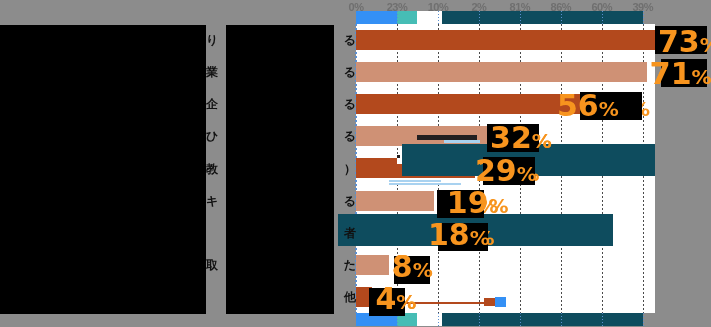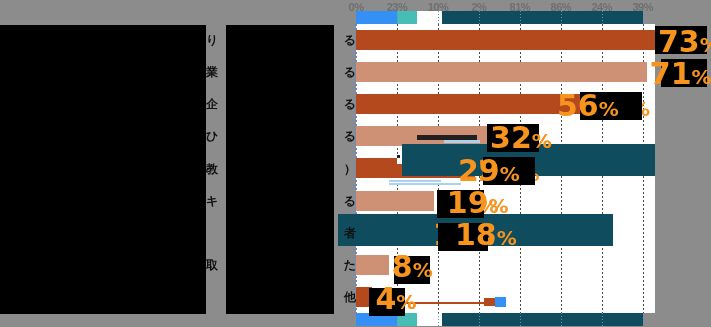--- a/index.html
+++ b/index.html
@@ -74,21 +74,21 @@
 
 <div id="stage">
 
   <div class="axis-labels" id="axis-labels">
       <div class="axis-tick" style="left: 356px;">0%</div>
       <div class="axis-tick" style="left: 396.959px;">23%</div>
       <div class="axis-tick" style="left: 437.918px;">10%</div>
       <div class="axis-tick" style="left: 478.877px;">2%</div>
       <div class="axis-tick" style="left: 519.836px;">81%</div>
       <div class="axis-tick" style="left: 560.795px;">86%</div>
-      <div class="axis-tick" style="left: 601.753px;">24%</div>
+      <div class="axis-tick" style="left: 601.753px;">60%</div>
       <div class="axis-tick" style="left: 642.712px;">39%</div>
     </div>
 
   <div class="strip" id="strip-top" style="left:356px;top:11px;width:299px;">
       <div class="seg" style="left: 0px; width: 40.9589px; background: rgb(52, 144, 245);"></div>
       <div class="seg" style="left: 40.9589px; width: 20.4795px; background: rgb(70, 189, 181);"></div>
       <div class="seg" style="left: 61.4384px; width: 24.5753px; background: rgb(255, 255, 255);"></div>
       <div class="seg" style="left: 86.0137px; width: 200.699px; background: rgb(14, 76, 94);"></div>
       <div class="seg-div" style="left: 40.9589px;"></div>
       <div class="seg-div" style="left: 81.9178px;"></div>
@@ -212,20 +212,20 @@
   <div class="redact" style="left:437px;top:190px;width:47px;height:28px;"></div>
   <div class="redact" style="left:438px;top:223px;width:50px;height:28px;"></div>
   <div class="redact" style="left:394px;top:256px;width:36px;height:28px;"></div>
   <div class="redact" style="left:369px;top:288px;width:36px;height:28px;"></div>
 
   <div id="values-top">
       <div class="value" style="left: 658px; top: 27.0556px;"><span class="num">73</span><span class="pct">%</span></div>
       <div class="value" style="left: 649.808px; top: 59.1667px;"><span class="num">71</span><span class="pct">%</span></div>
       <div class="value" style="left: 557px; top: 91.2778px;"><span class="num">56</span><span class="pct">%</span></div>
       <div class="value" style="left: 490.068px; top: 123.389px;"><span class="num">32</span><span class="pct">%</span></div>
-      <div class="value" style="left: 458px; top: 155.5px;"><span class="num">29</span><span class="pct">%</span></div>
+      <div class="value" style="left: 475px; top: 155.5px;"><span class="num">29</span><span class="pct">%</span></div>
       <div class="value" style="left: 436.822px; top: 187.611px; margin-left: 10px;"><span class="num">19</span><span class="pct">%</span></div>
-      <div class="value" style="left: 455px; top: 219.722px;"><span class="num">18</span><span class="pct">%</span></div>
+      <div class="value" style="left: 428px; top: 219.722px;"><span class="num">18</span><span class="pct">%</span></div>
       <div class="value" style="left: 391.767px; top: 251.833px;"><span class="num">8</span><span class="pct">%</span></div>
       <div class="value" style="left: 375.384px; top: 283.944px;"><span class="num">4</span><span class="pct">%</span></div>
     </div>
 
 </div>
 
 </body></html>

